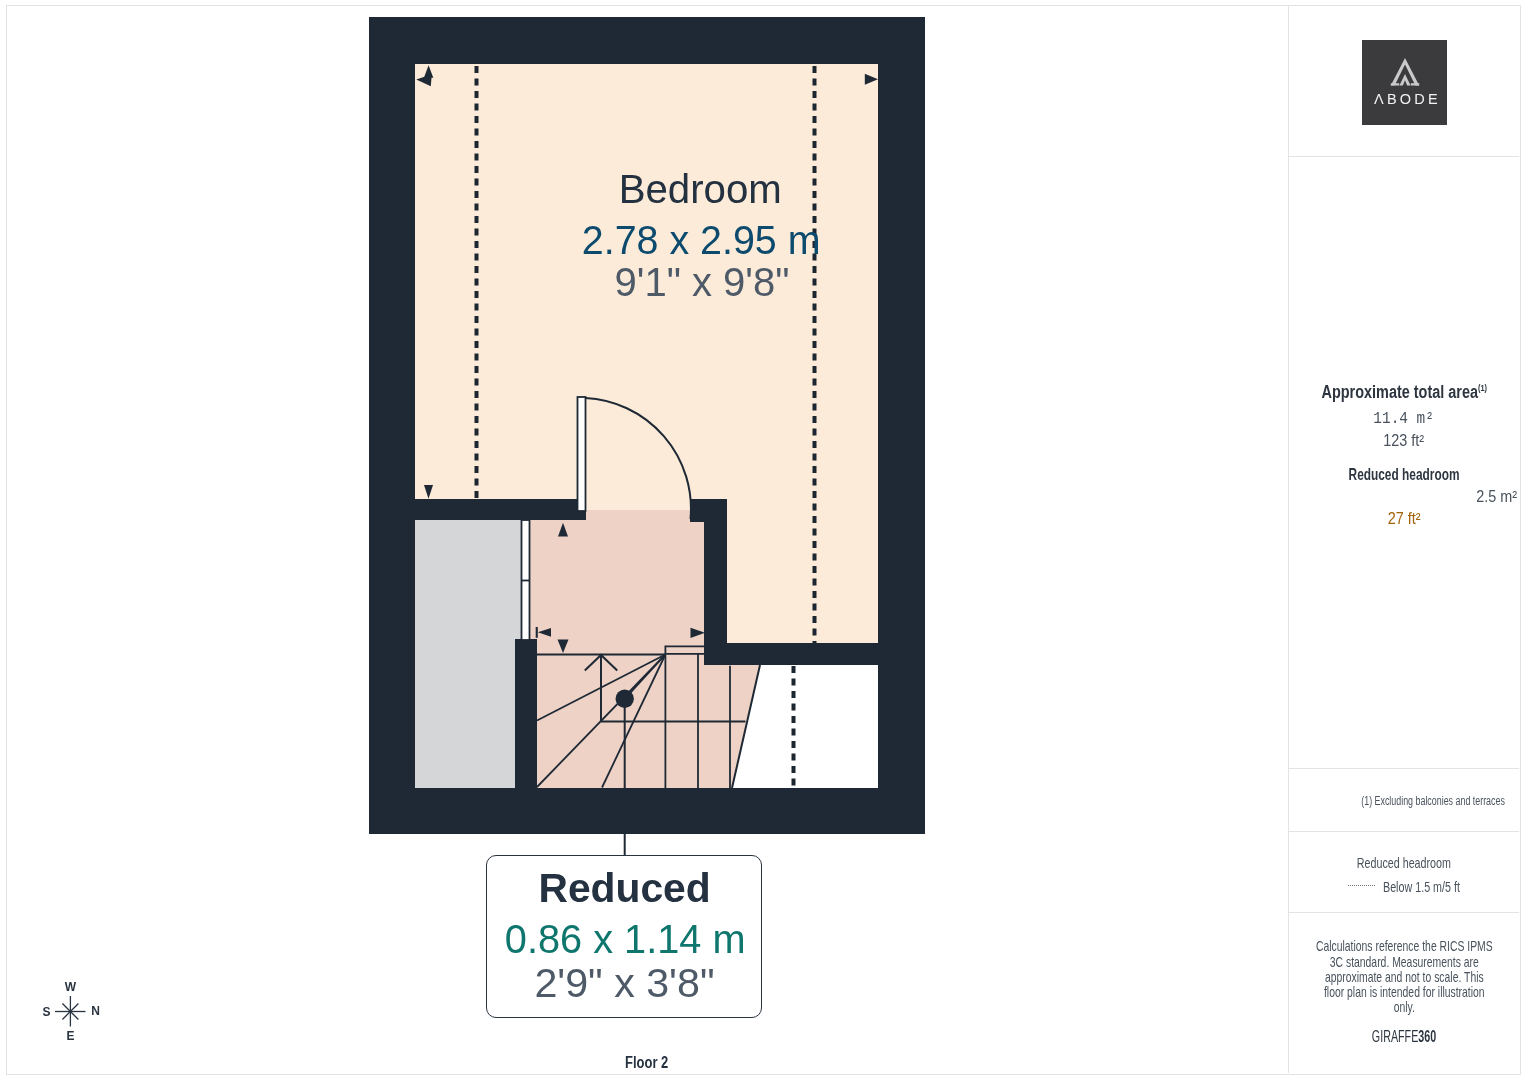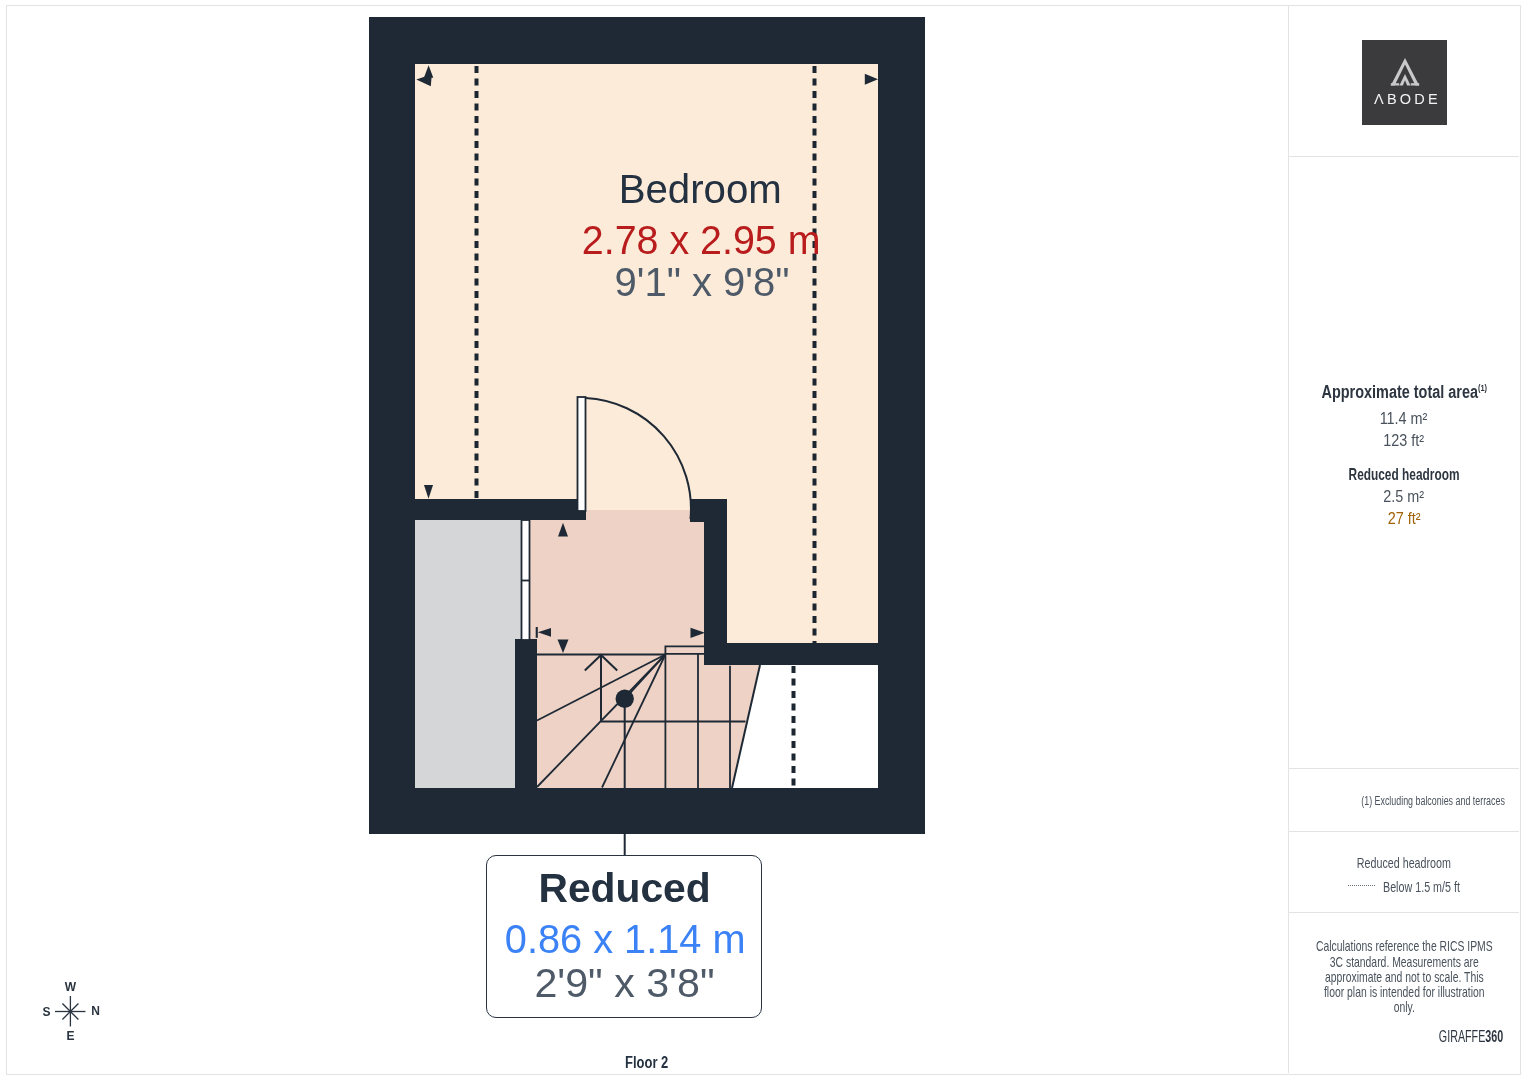--- a/index.html
+++ b/index.html
@@ -104,29 +104,29 @@
   <g stroke="#2a3440" stroke-width="1.3">
     <line x1="55" y1="1011.5" x2="85.5" y2="1011.5"></line>
     <line x1="70.4" y1="996" x2="70.4" y2="1026.5"></line>
     <line x1="62.4" y1="1003.5" x2="78.4" y2="1019.5"></line>
     <line x1="62.4" y1="1019.5" x2="78.4" y2="1003.5"></line>
   </g>
 </svg>
 
 <div class="abs ctr lh1" style="left:550px;top:168.6px;width:300px;font-weight:normal;font-size:41px;color:#243140;"><span class="sx" style="transform:scaleX(0.98);">Bedroom</span></div>
 
-<div class="abs ctr lh1" style="left:531px;top:219.9px;width:340px;font-size:40px;color:#b91c1c;"><span class="sx" style="transform:scaleX(0.985);">2.78 x 2.95 m</span></div>
+<div class="abs ctr lh1" style="left:531px;top:219.9px;width:340px;font-size:40px;color:#0c4a6e;"><span class="sx" style="transform:scaleX(0.985);">2.78 x 2.95 m</span></div>
 
 <div class="abs ctr lh1" style="left:532px;top:262.2px;width:340px;font-size:40px;color:#4e5a68;"><span class="sx" style="transform:scaleX(1);">9'1" x 9'8"</span></div>
 
 <div class="abs" style="left:486px;top:855px;width:274px;height:161px;background:#fff;border:1.6px solid #2a3440;border-radius:10px;"></div>
 
 <div class="abs ctr lh1" style="left:487px;top:868.3px;width:275px;font-weight:bold;font-size:41px;color:#243140;"><span class="sx" style="transform:scaleX(0.995);">Reduced</span></div>
 
-<div class="abs ctr lh1" style="left:488px;top:919.2px;width:275px;font-size:40px;color:#3b82f6;"><span class="sx" style="transform:scaleX(0.993);">0.86 x 1.14 m</span></div>
+<div class="abs ctr lh1" style="left:488px;top:919.2px;width:275px;font-size:40px;color:#0f766e;"><span class="sx" style="transform:scaleX(0.993);">0.86 x 1.14 m</span></div>
 
 <div class="abs ctr lh1" style="left:487px;top:963.1px;width:275px;font-size:40px;color:#4e5a68;"><span class="sx" style="transform:scaleX(1.03);">2'9" x 3'8"</span></div>
 
 <div class="abs ctr lh1" style="left:547px;top:1046.5px;width:200px;font-weight:bold;font-size:16px;color:#243140;margin-top:8px;"><span class="sx" style="transform:scaleX(0.81);">Floor 2</span></div>
 
 <div class="abs ctr lh1" style="left:58px;top:981.4px;width:25px;font-size:12px;font-weight:bold;color:#2a3440;">W</div>
 
 <div class="abs ctr lh1" style="left:83px;top:1005.3px;width:25px;font-size:12px;font-weight:bold;color:#2a3440;">N</div>
 
 <div class="abs ctr lh1" style="left:34px;top:1005.6px;width:25px;font-size:12px;font-weight:bold;color:#2a3440;">S</div>
@@ -143,39 +143,39 @@
     <polygon points="37.4,45.5 43,33.9 48.6,45.5 45.1,45.5 43,40.2 40.9,45.5"></polygon>
   </g>
 
   <text x="45.4" y="64" text-anchor="middle" font-family="Liberation Sans, sans-serif" font-size="14.5" letter-spacing="3.2" fill="#f2f2f2">ΛBODE</text>
 </svg>
 
 <div class="abs" style="left:1289px;top:156px;width:230px;height:1px;background:#e3e3e3;"></div>
 
 <div class="abs ctr lh1" style="left:1289px;top:384.2px;width:230px;font-weight:bold;font-size:17.5px;color:#2d3640;"><span class="sx" style="transform:scaleX(0.825);">Approximate total area<span style="font-size:9px;vertical-align:7px;">(1)</span></span></div>
 
-<div class="abs ctr lh1" style="left:1289px;top:410.8px;width:230px;font-size:16px;color:#49525c;"><span class="sx" style="transform:scaleX(0.9);">11.4 m²</span></div>
+<div class="abs ctr lh1" style="left:1289px;top:410.8px;width:230px;font-size:16px;color:#49525c;font-family:Liberation Mono, monospace;"><span class="sx" style="transform:scaleX(0.9);">11.4 m²</span></div>
 
 <div class="abs ctr lh1" style="left:1289px;top:432.8px;width:230px;font-size:16px;color:#49525c;"><span class="sx" style="transform:scaleX(0.9);">123 ft²</span></div>
 
 <div class="abs ctr lh1" style="left:1289px;top:466.2px;width:230px;font-weight:bold;font-size:16.5px;color:#2d3640;"><span class="sx" style="transform:scaleX(0.72);">Reduced headroom</span></div>
 
-<div class="abs ctr lh1" style="left:1289px;top:488.8px;width:230px;font-size:16px;color:#49525c;"><span class="sx" style="transform:scaleX(0.9);">2.5 m²</span></div>
+<div class="abs ctr lh1" style="left:1289px;top:488.8px;width:230px;font-size:16px;color:#49525c;text-align:right;"><span class="sx" style="transform:scaleX(0.9);">2.5 m²</span></div>
 
 <div class="abs ctr lh1" style="left:1289px;top:510.8px;width:230px;font-size:16px;color:#a16207;"><span class="sx" style="transform:scaleX(0.9);">27 ft²</span></div>
 
 <div class="abs" style="left:1289px;top:768px;width:230px;height:1px;background:#e3e3e3;"></div>
 
 <div class="abs ctr lh1" style="left:1318px;top:794.5px;width:230px;font-size:12px;color:#49525c;white-space:nowrap;"><span class="sx" style="transform:scaleX(0.74);">(1) Excluding balconies and terraces</span></div>
 
 <div class="abs" style="left:1289px;top:831px;width:230px;height:1px;background:#e3e3e3;"></div>
 
 <div class="abs ctr lh1" style="left:1289px;top:855.3px;width:230px;font-size:15px;color:#49525c;"><span class="sx" style="transform:scaleX(0.715);">Reduced headroom</span></div>
 
 <div class="abs" style="left:1348px;top:884.5px;width:27px;height:1px;border-top:1.6px dotted #6a737c;"></div>
 
 <div class="abs lh1" style="left:1383px;top:878.7px;font-size:15px;color:#49525c;"><span class="sx" style="transform:scaleX(0.715);transform-origin:0 50%;">Below 1.5 m/5 ft</span></div>
 
 <div class="abs" style="left:1289px;top:912px;width:230px;height:1px;background:#e3e3e3;"></div>
 
 <div class="abs ctr" style="left:1279px;top:939.4px;width:250px;font-size:14.5px;line-height:15.2px;color:#49525c;white-space:nowrap;"><span class="sx" style="transform:scaleX(0.717);">Calculations reference the RICS IPMS<br>3C standard. Measurements are<br>approximate and not to scale. This<br>floor plan is intended for illustration<br>only.</span></div>
 
-<div class="abs ctr lh1" style="left:1289px;top:1029px;width:230px;font-size:16px;color:#2d3640;text-align:right;"><span class="sx" style="transform:scaleX(0.67);">GIRAFFE<b>360</b></span></div>
+<div class="abs ctr lh1" style="left:1289px;top:1029px;width:230px;font-size:16px;color:#2d3640;"><span class="sx" style="transform:scaleX(0.67);">GIRAFFE<b>360</b></span></div>
 
 </body></html>

